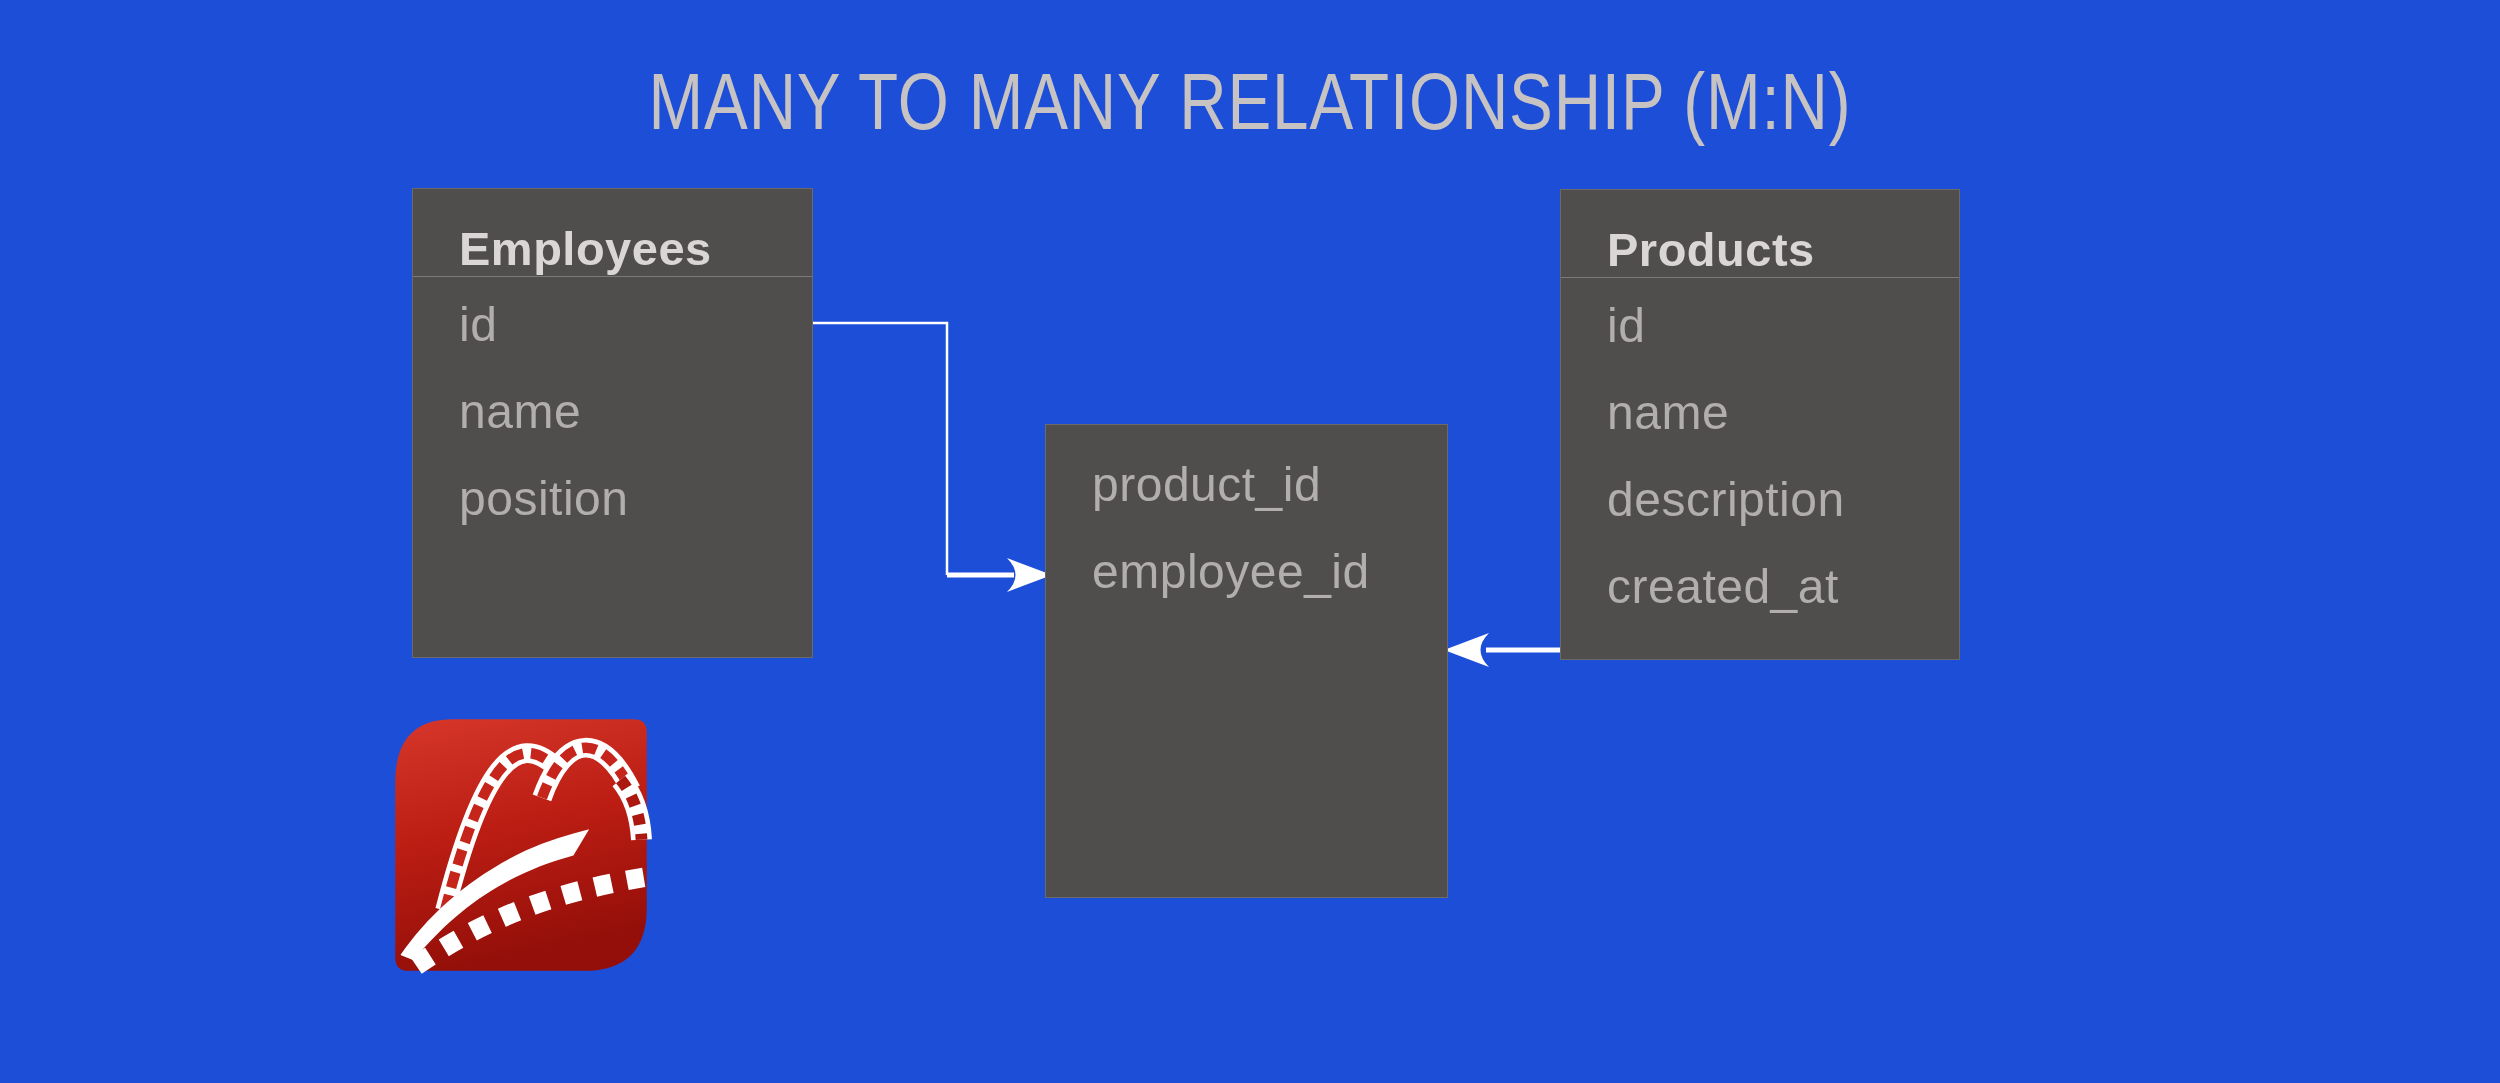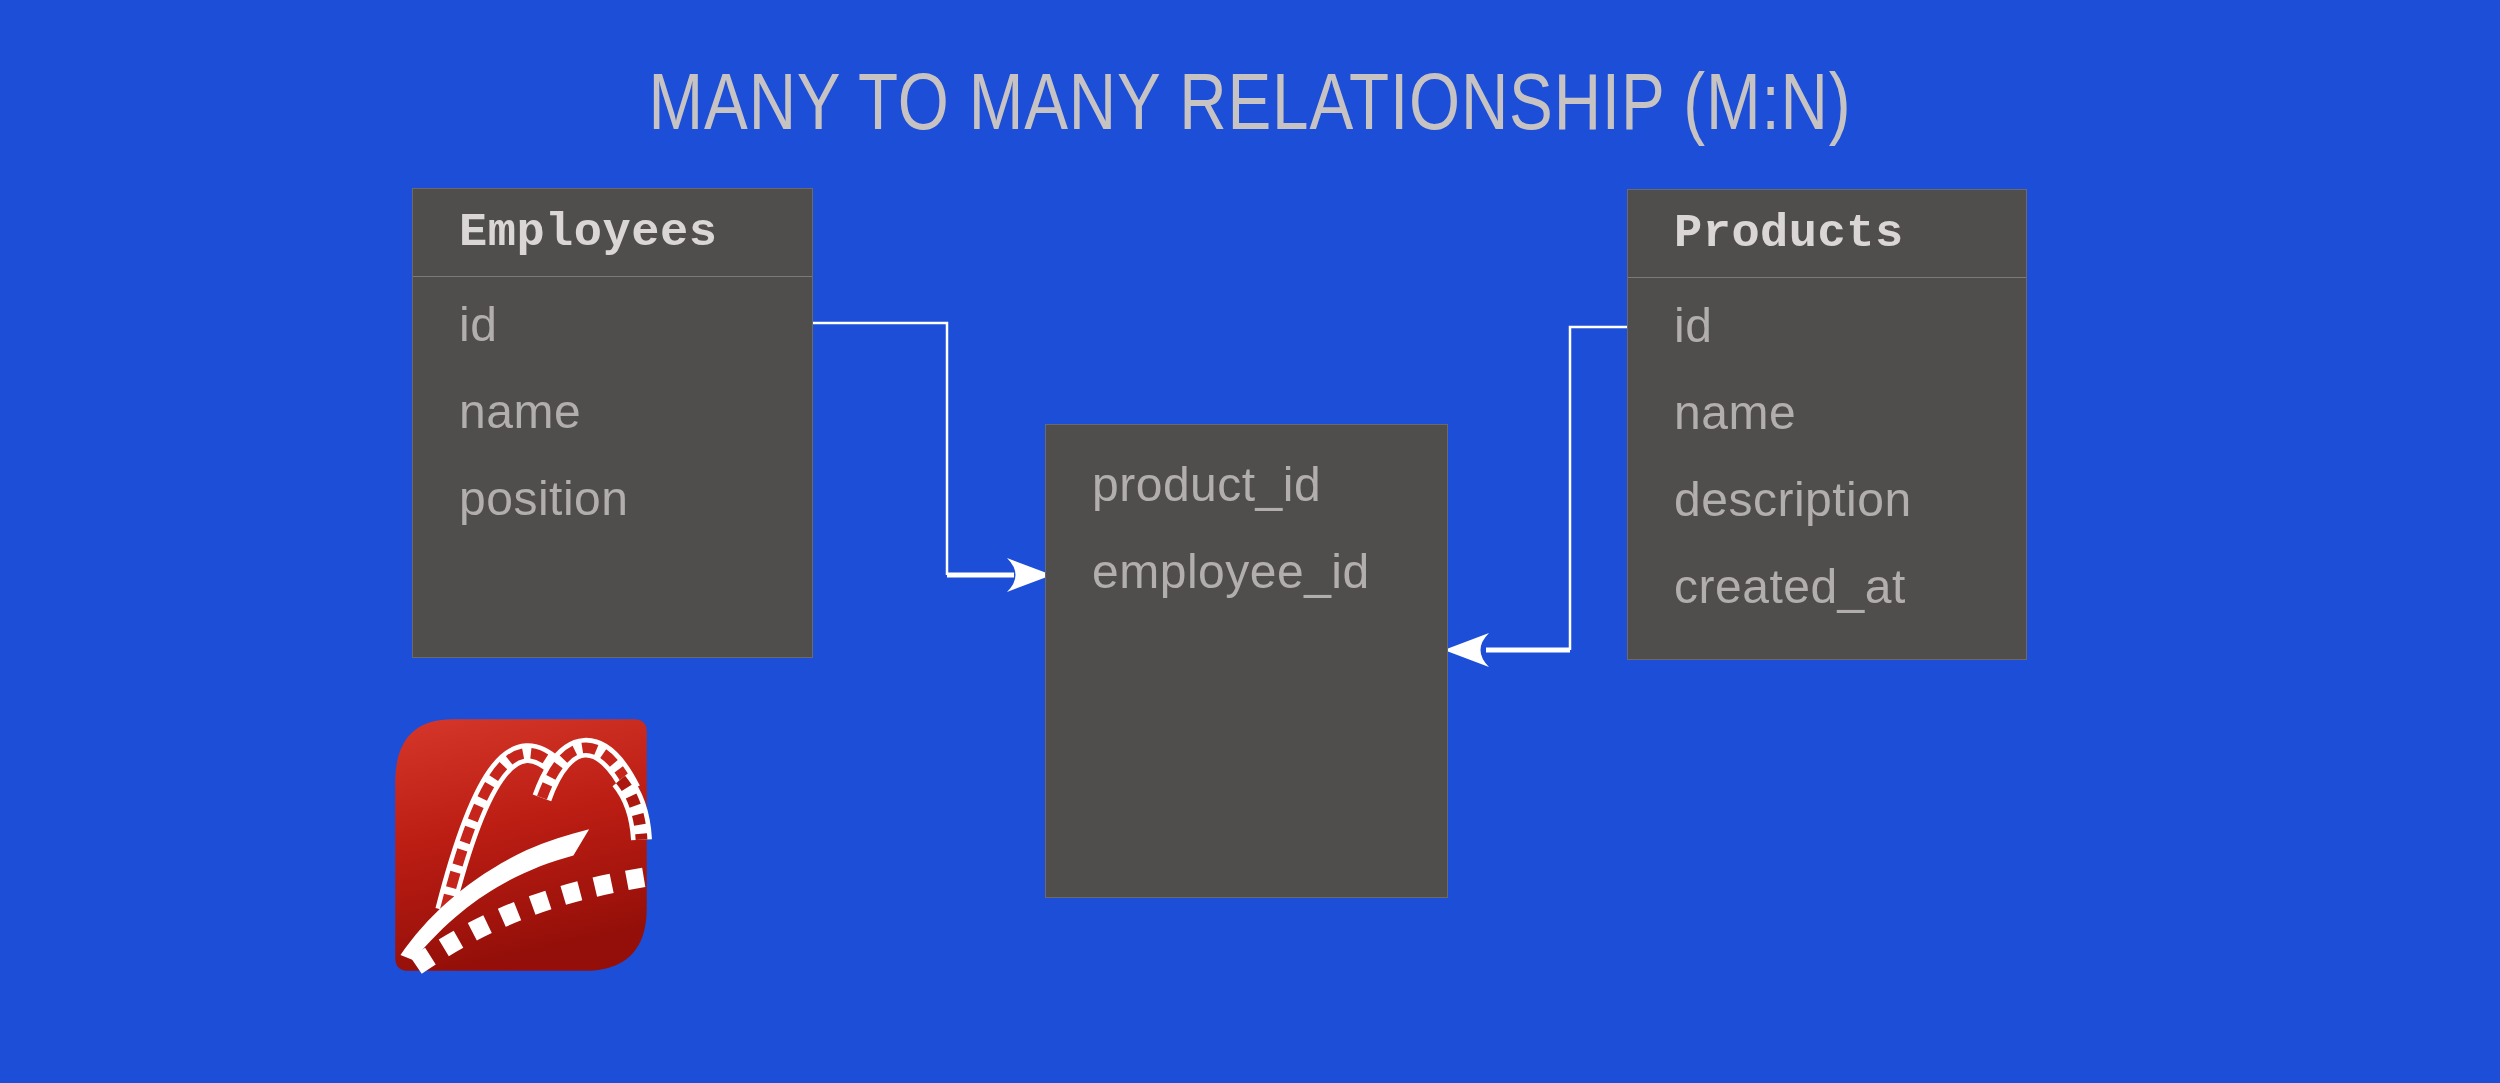--- a/index.html
+++ b/index.html
@@ -31,25 +31,24 @@
   }
   .db-table {
     position: absolute;
     background: #504d4d;
     border: 1px solid rgba(255,255,255,0.16);
     box-sizing: border-box;
   }
   .db-table .tbl-header {
     height: 88px;
     display: flex;
-    align-items: center;
+    align-items: flex-end;
     padding-left: 46px;
     border-bottom: 1px solid rgba(255,255,255,0.25);
     box-sizing: border-box;
-    font-family: Liberation Mono, monospace;
   }
   .db-table .tbl-header .tbl-title {
     font-size: 47px;
     font-weight: 700;
     color: #d9d6d5;
     letter-spacing: 0.5px;
   }
   .db-table .tbl-rows {
     padding-top: 4px;
   }
@@ -60,21 +59,21 @@
     height: 87px;
     display: flex;
     align-items: center;
     padding-left: 46px;
     font-size: 48px;
     color: #b1aead;
     letter-spacing: 0.5px;
   }
   #table-employees        { left: 412px; top: 188px; width: 401px; height: 470px; }
   #table-employeeproducts { left: 1045px; top: 424px; width: 403px; height: 474px; }
-  #table-products         { left: 1627px; top: 189px; width: 400px; height: 471px; }
+  #table-products         { left: 1560px; top: 189px; width: 400px; height: 471px; }
   .connector-layer {
     position: absolute;
     left: 0; top: 0;
     width: 2500px;
     height: 1083px;
     pointer-events: none;
   }
   .rails-logo {
     position: absolute;
     left: 390px;

